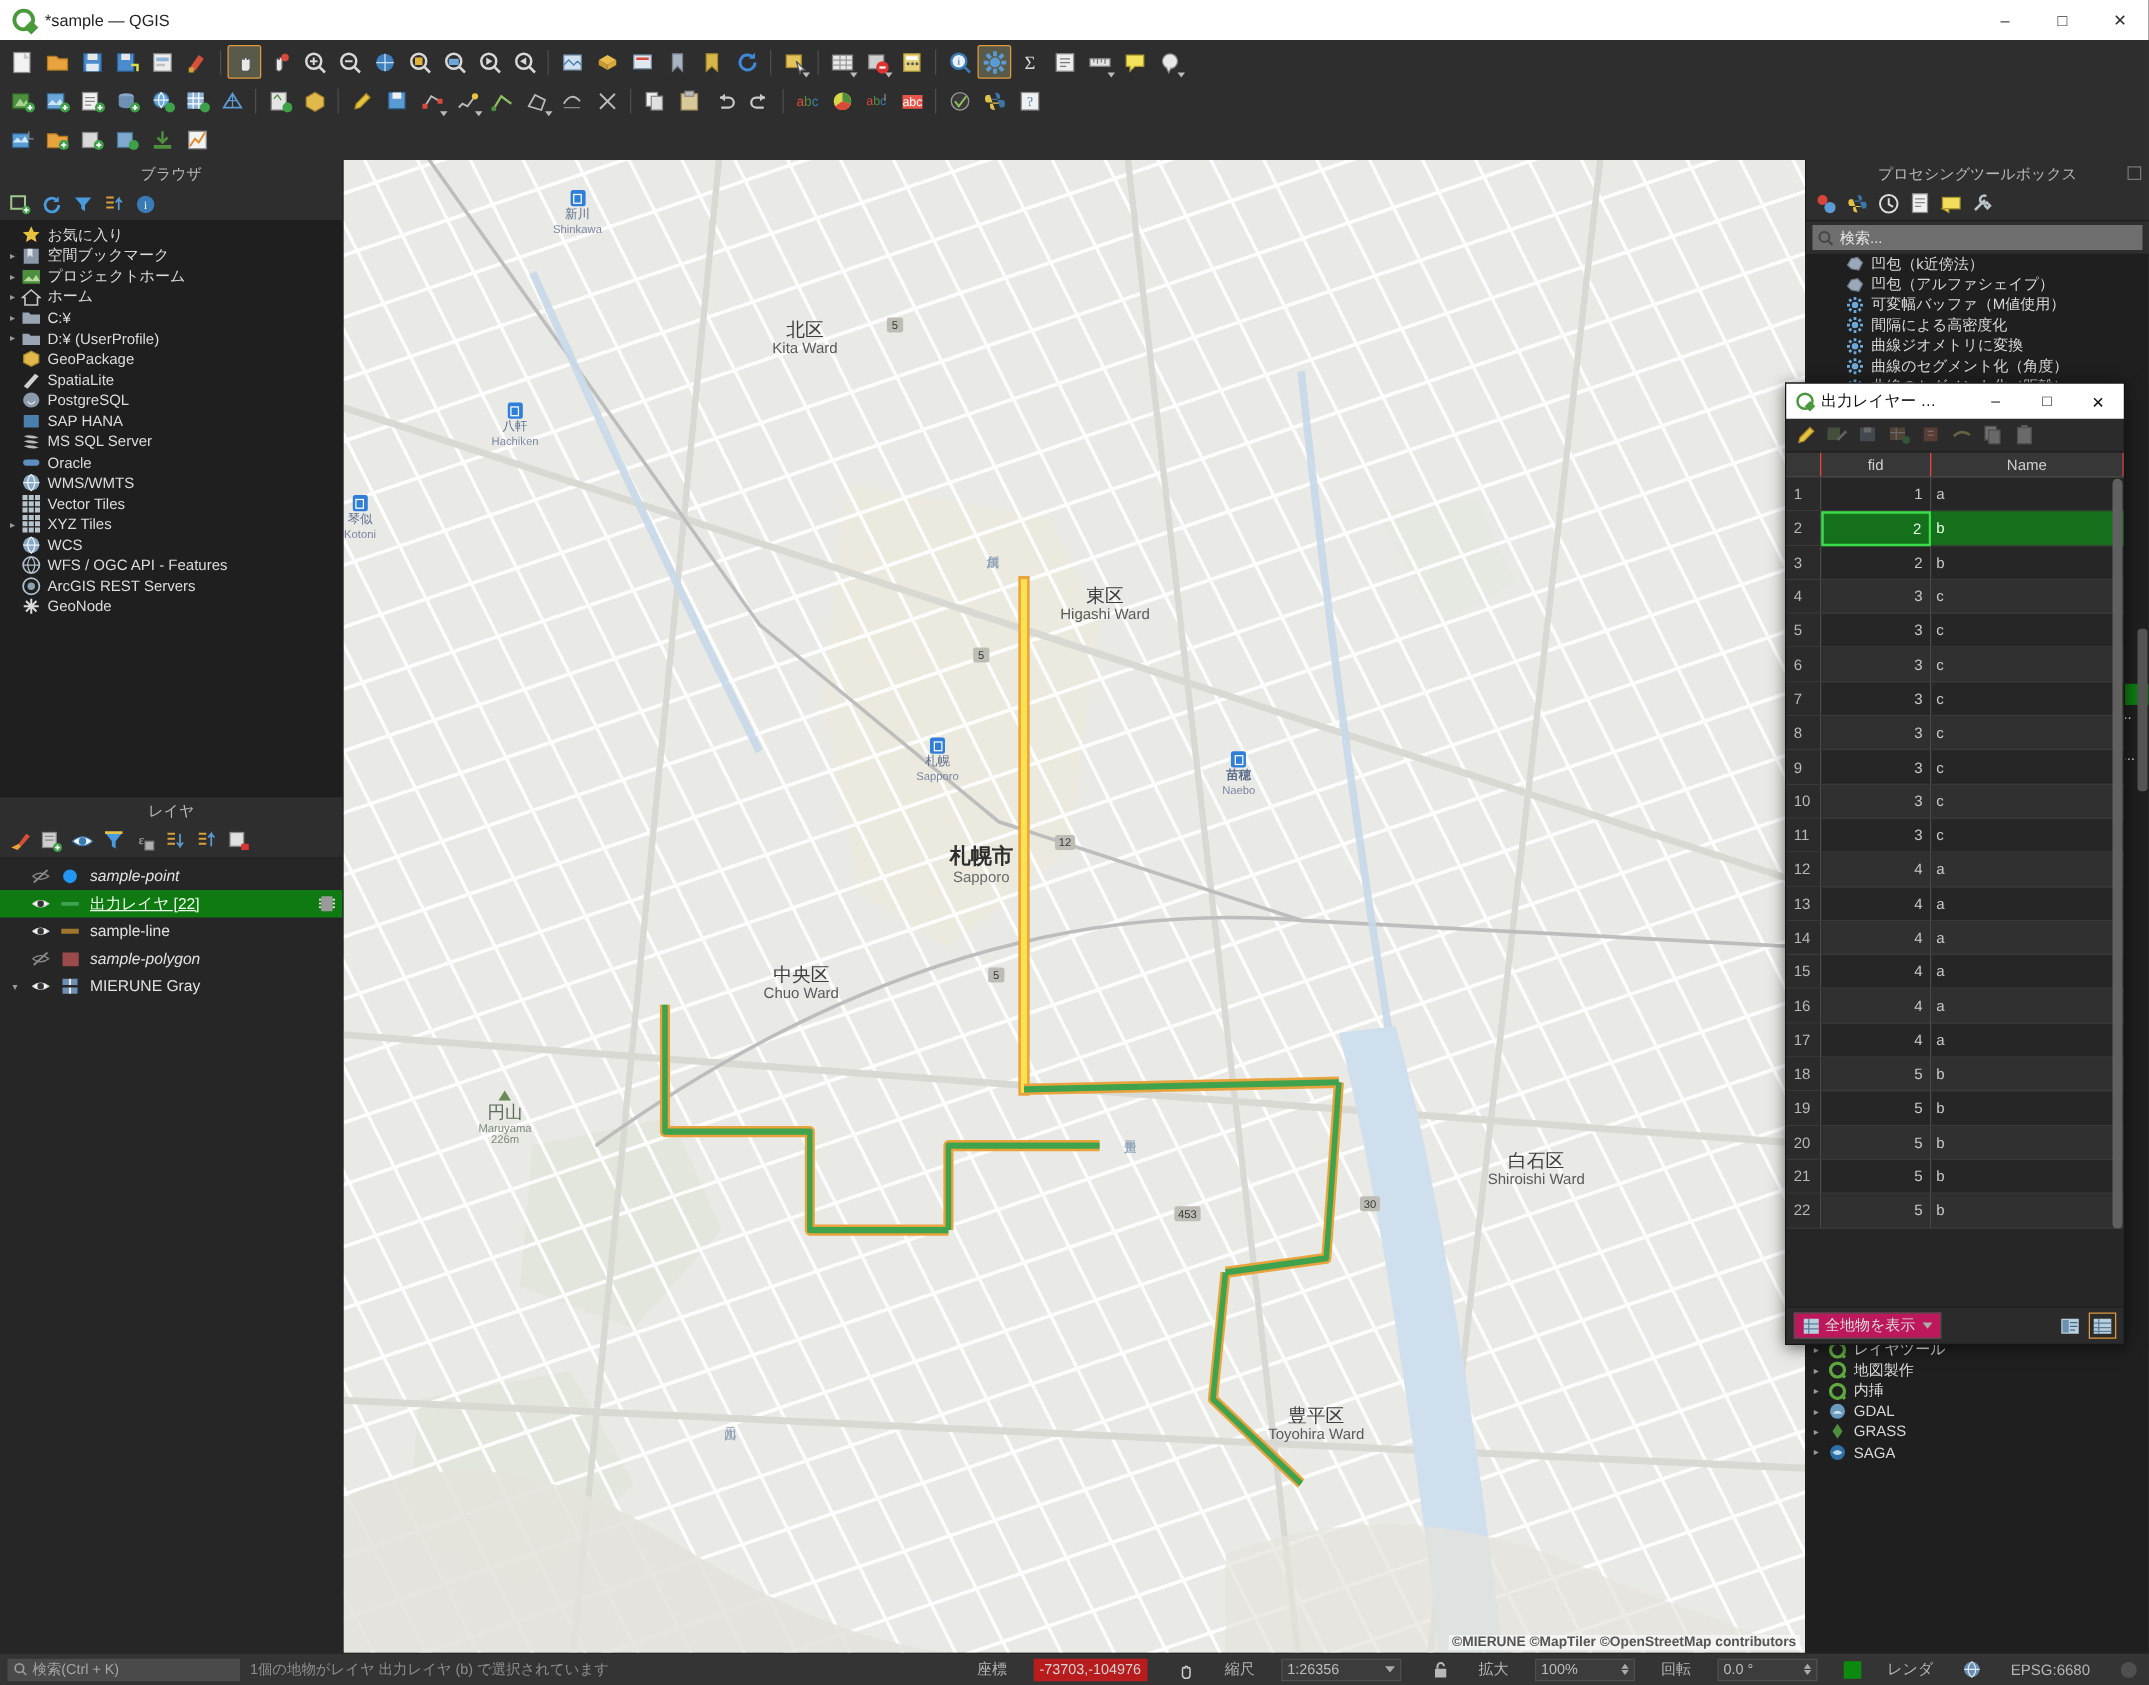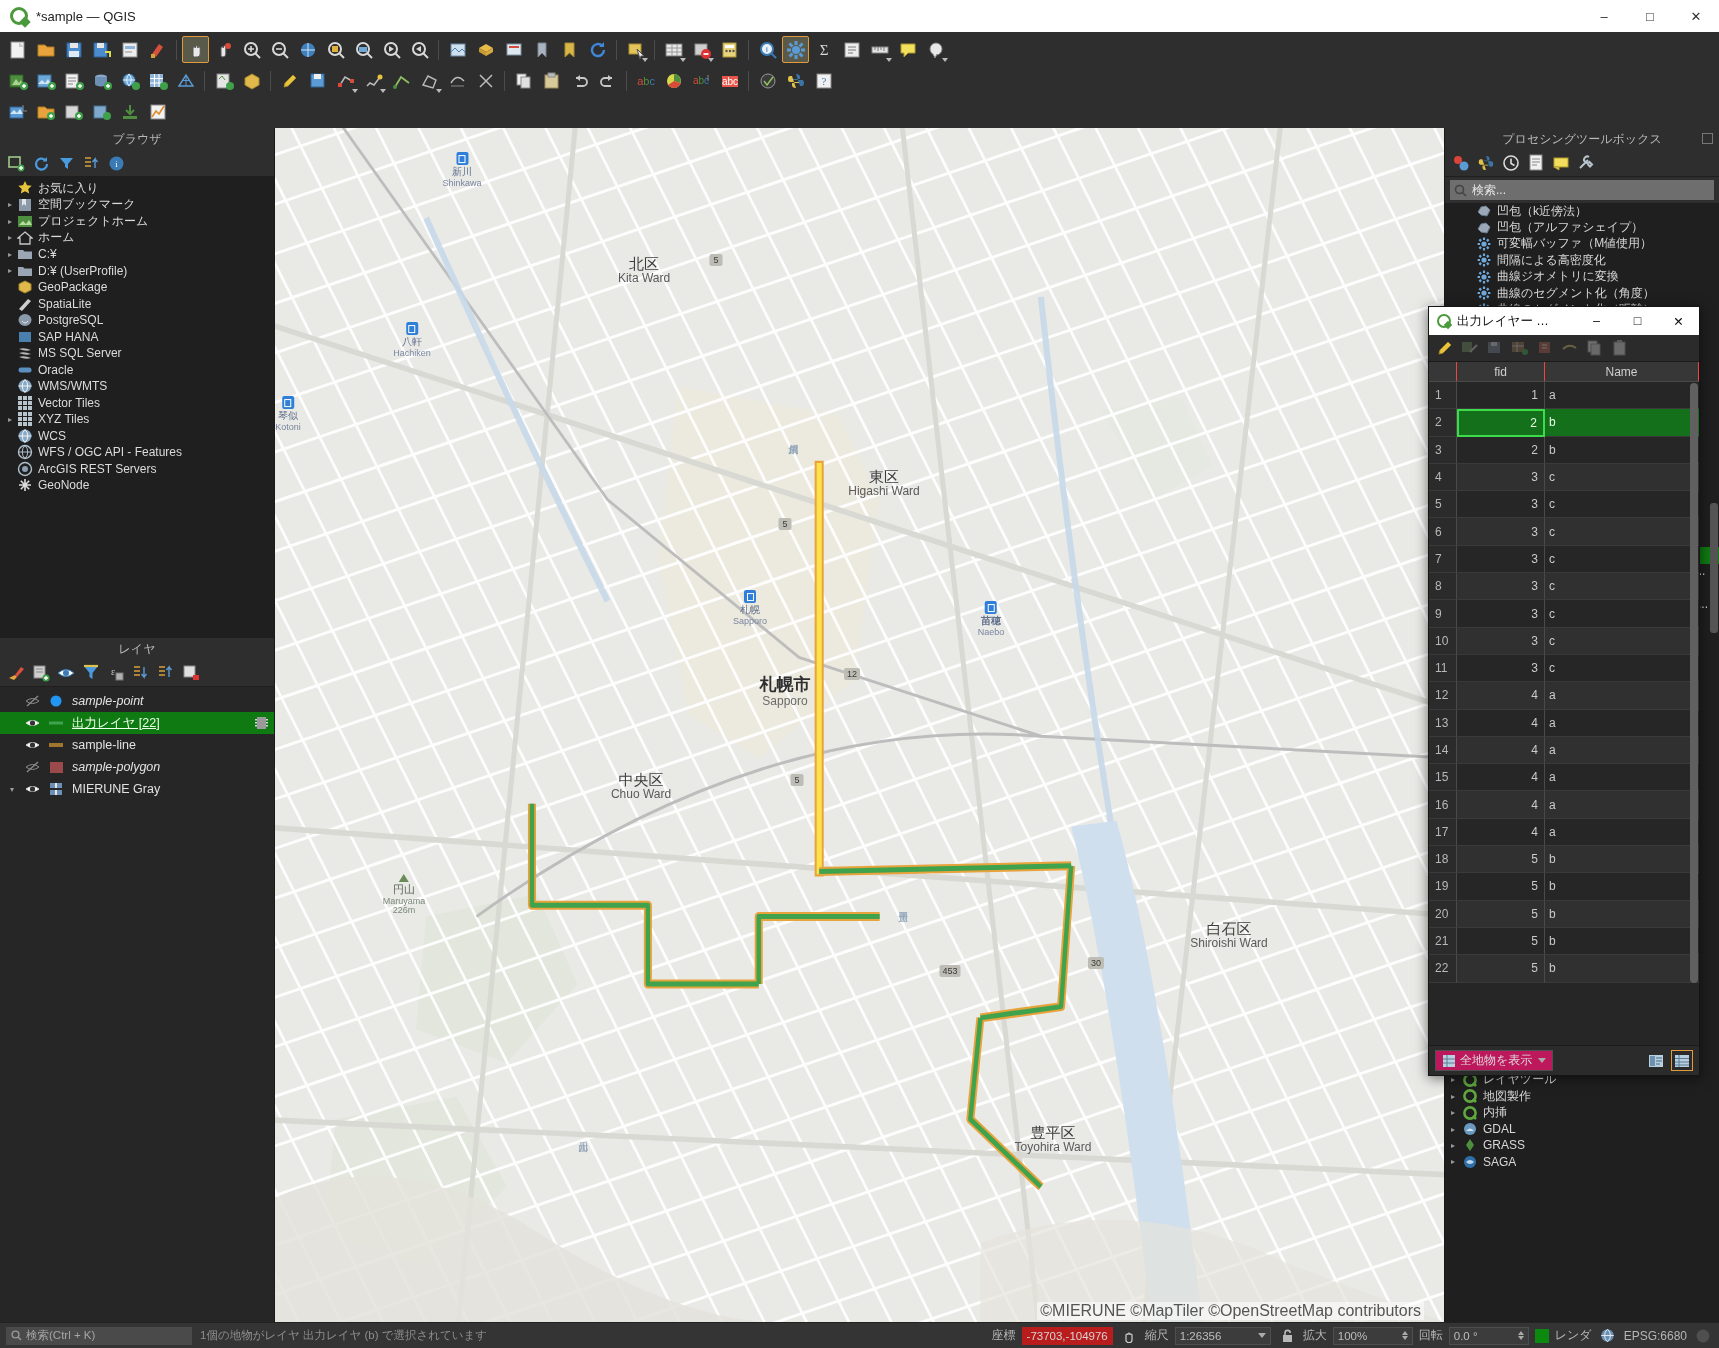--- a/index.html
+++ b/index.html
@@ -89,22 +89,22 @@
   .layer-row .sym { width:20px; display:flex; justify-content:center; align-items:center; }
   .layer-row .lname { color:#e2e2e2; }
   .layer-row.sel .lname { color:#eaffe7; text-decoration:underline; }
   .layer-row .edit-badge { position:absolute; right:6px; top:4px; }
   .italic { font-style: italic; }
 
   
   .mapwrap { flex:1 1 auto; position:relative; background:#4c4c4c; min-width:0; }
   .map { position:absolute; inset:0; overflow:hidden; background:#e9e9e7; }
   .mapcredit {
-    position:absolute; right:20px; bottom:2px; font-size:16px; color:#555;
-    background:rgba(255,255,255,0.55); padding:0 3px; white-space:nowrap;
+    position:absolute; right:4px; bottom:2px; font-size:11px; color:#555;
+    background:rgba(255,255,255,0.55); padding:0 3px; white-space:nowrap;font-weight:bold;
   }
 
   
   .rightcol { width:275px; flex:0 0 275px; display:flex; flex-direction:column; border-left:1px solid #1a1a1a; }
   .searchbox {
     margin:3px 5px; height:20px; background:#6e6e6e; display:flex; align-items:center;
     padding-left:4px; gap:5px; color:#e6e6e6; font-size:12px;
   }
   .toolboxlist { flex:1 1 auto; overflow:hidden; background:#1f1f1f; position:relative; }
   .tb-row {
@@ -162,21 +162,21 @@
   .vmode.on { border-color:#e09b3d; }
 
   
   .statusbar {
     height:26px; flex:0 0 26px; background:#343434; display:flex; align-items:center;
     padding:0 6px; gap:8px; font-size:12px; color:#b5b5b5; border-top:1px solid #222;
   }
   .sb-search { width:186px; height:18px; background:#4a4a4a; display:flex; align-items:center;
     gap:4px; padding-left:5px; color:#a5a5a5; font-size:11.5px; }
   .sb-msg { color:#8e8e8e; font-size:11.5px; }
-  .sb-right { margin-left:auto; display:flex; align-items:center; gap:6px;text-align:center; }
+  .sb-right { margin-left:auto; display:flex; align-items:center; gap:21px;text-align:center; }
   .sb-field { background:#b91c1c; height:18px; display:flex; align-items:center; padding:0 5px;
     color:#d5d5d5; font-size:11.5px; }
   .sb-combo { background:#3c3c3c; height:18px; display:flex; align-items:center; padding:0 4px;
     color:#bdbdbd; font-size:11.5px; gap:6px; border:1px solid #4e4e4e;}
   .sb-lbl { color:#b5b5b5; }
   .spin { display:flex; flex-direction:column; gap:1px; }
   .spin i { width:0;height:0;border-left:3px solid transparent;border-right:3px solid transparent; }
   .spin i.u { border-bottom:4px solid #aaa; }
   .spin i.d { border-top:4px solid #aaa; }
   .render-sq { width:14px;height:14px;background:#0c8a10; }
@@ -1267,21 +1267,21 @@
             </div>
             <div style="position: absolute; transform: translate(-50%, -50%); text-align: center; white-space: nowrap; pointer-events: none; left: 716px; top: 491px;">
               <div style="width: 12px; height: 13px; background: rgb(47, 127, 216); margin: 0px auto 1px; border-radius: 2px; position: relative;">
                 <div style="position:absolute;inset:2.5px;border:1.3px solid #fff;"></div>
               </div>
               <div style="font-size: 10px; color: rgb(95, 111, 138); font-weight: 700; line-height: 1.15;">苗穂</div>
               <div style="font-size: 9px; color: rgb(122, 134, 160); line-height: 1.15;">Naebo</div>
             </div>
             <div style="position: absolute; transform: translate(-50%, -50%); text-align: center; white-space: nowrap; pointer-events: none; left: 129px; top: 767px;">
               <div style="width: 0px; height: 0px; border-left: 5px solid transparent; border-right: 5px solid transparent; border-bottom: 8px solid rgb(106, 138, 90); margin: 0px auto 1px;"></div>
-              <div style="font-size: 11px; color: rgb(90, 106, 90); font-weight: 400; line-height: 1.15;">円山</div>
+              <div style="font-size: 14px; color: rgb(90, 106, 90); font-weight: 400; line-height: 1.15;">円山</div>
               <div style="font-size: 9px; color: rgb(122, 138, 122); line-height: 1.15;">Maruyama</div>
               <div style="font-size: 9px; color: rgb(122, 138, 122); line-height: 1.1;">226m</div>
             </div>
             <div style="position: absolute; transform: translate(-50%, -50%); text-align: center; white-space: nowrap; pointer-events: none; left: 518px; top: 308px;">
               <div style="font-size: 10px; color: rgb(143, 163, 184); font-weight: 400; line-height: 1.15; writing-mode: vertical-rl;">創成川</div>
             </div>
             <div style="position: absolute; transform: translate(-50%, -50%); text-align: center; white-space: nowrap; pointer-events: none; left: 628px; top: 776px;">
               <div style="font-size: 10px; color: rgb(143, 163, 184); font-weight: 400; line-height: 1.15; writing-mode: vertical-rl;">豊平川</div>
             </div>
             <div style="position: absolute; transform: translate(-50%, -50%); text-align: center; white-space: nowrap; pointer-events: none; left: 308px; top: 1006px;">

